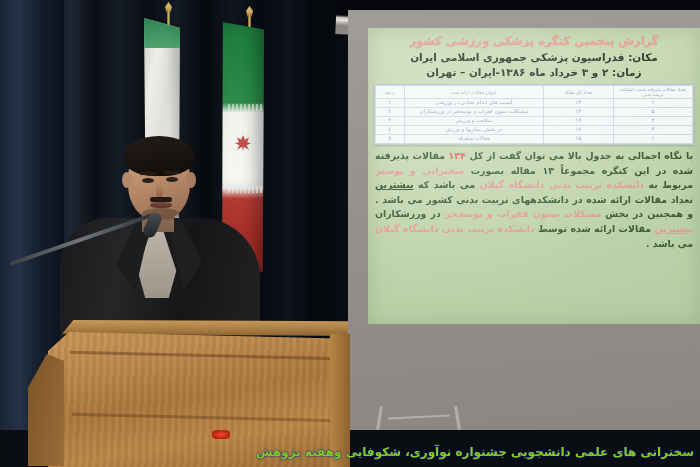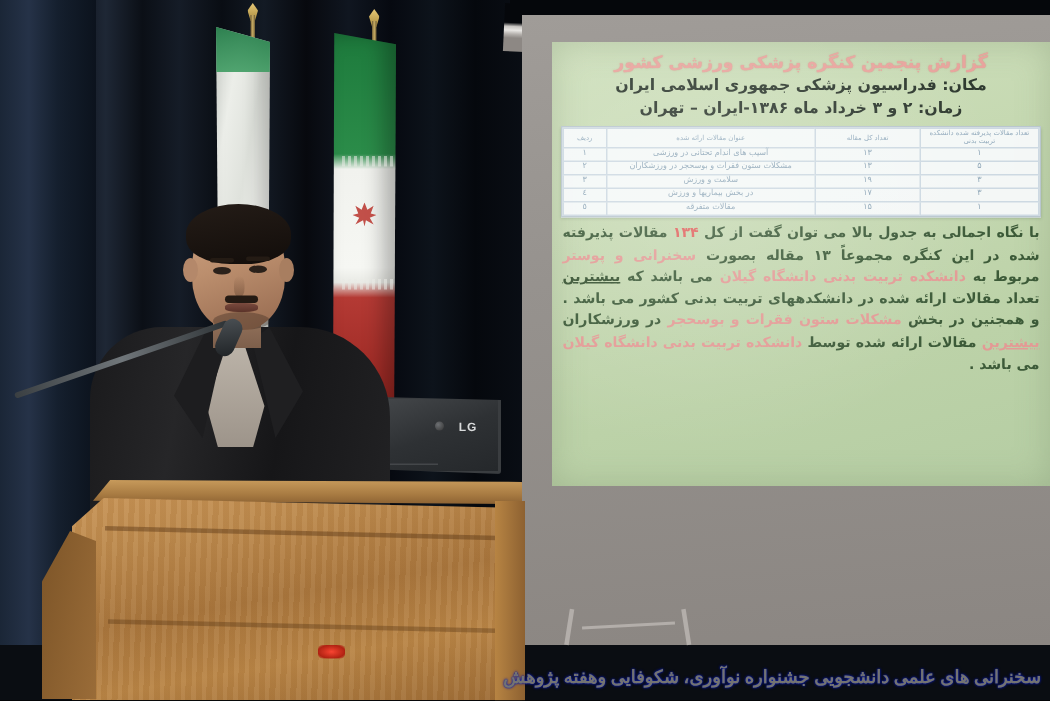--- a/index.html
+++ b/index.html
@@ -153,23 +153,23 @@
     background:linear-gradient(90deg,#b78443,#8d6131);}
   .laser{position:absolute;left:212px;top:430px;width:18px;height:9px;border-radius:3px;
     background:radial-gradient(ellipse,#ff3d2e,#b0170c 70%,rgba(120,10,5,0));opacity:.9;}
 
   
   .footer{position:absolute;left:0;bottom:0;width:700px;height:40px;}
   .footer-left{position:absolute;left:8px;bottom:8px;direction:rtl;color:#1830f0;
     font-size:13px;font-weight:bold;letter-spacing:.2px;
     text-shadow:0 0 1px #0a1aa8,0 0 2px #0a1aa8;}
   .footer-left .url{font-family:"Liberation Serif",serif;}
-  .footer-right{position:absolute;right:6px;bottom:8px;direction:rtl;color:#737373;
+  .footer-right{position:absolute;right:6px;bottom:8px;direction:rtl;color:#84cc16;
     font-size:12px;font-weight:bold;
-    text-shadow:0 0 1px #0a1aa8,0 0 2px #0a1aa8;font-family:Liberation Serif, serif;}
+    text-shadow:0 0 1px #0a1aa8,0 0 2px #0a1aa8;}
   .stand-leg{position:absolute;background:#b3aeaa;}
 </style>
 </head>
 <body>
 
 <div id="stage">
 
   <div class="wall"></div>
   <div class="curtain"></div>
   <div class="curtain-left"></div>
@@ -245,27 +245,20 @@
       </div>
 
       <div class="para"><span>با نگاه اجمالی به جدول بالا می توان گفت از کل </span><span class="hl-red">۱۳۴</span><span> مقالات پذیرفته شده در این کنگره مجموعاً ۱۳ مقاله بصورت </span><span class="hl-pink">سخنرانی و پوستر</span><span> مربوط به </span><span class="hl-pink">دانشکده تربیت بدنی دانشگاه گیلان</span><span> می باشد که </span><span class="dark-u">بیشترین</span><span> تعداد مقالات ارائه شده در دانشکدههای تربیت بدنی کشور می باشد .  و همجنین در بخش </span><span class="hl-pink">مشکلات ستون فقرات و بوسحجر</span><span> در ورزشکاران </span><span class="hl-pink-u">بیشترین</span><span> مقالات ارائه شده توسط </span><span class="hl-pink">دانشکده تربیت بدنی دانشگاه گیلان</span><span> می باشد .</span></div>
 
     </div>
     <div class="stand-leg" style="left:30px;top:396px;width:3px;height:24px;transform:rotate(9deg);"></div>
     <div class="stand-leg" style="left:108px;top:396px;width:3px;height:24px;transform:rotate(-9deg);"></div>
     <div class="stand-leg" style="left:40px;top:406px;width:62px;height:2px;transform:rotate(-3deg);"></div>
   </div>
 
-  <div class="monitor">
-    <div class="mon-screen">
-      <div class="mon-dot"></div>
-      <div class="mon-logo">LG</div>
-      <div class="mon-vent"></div>
-    </div>
-  </div>
 
   <div class="person">
     <div class="suit"></div>
     <div class="shirt"></div>
     <div class="collar-l"></div>
     <div class="collar-r"></div>
     <div class="neck"></div>
     <div class="head"></div>
     <div class="hair"></div>
     <div class="ear-l"></div>

